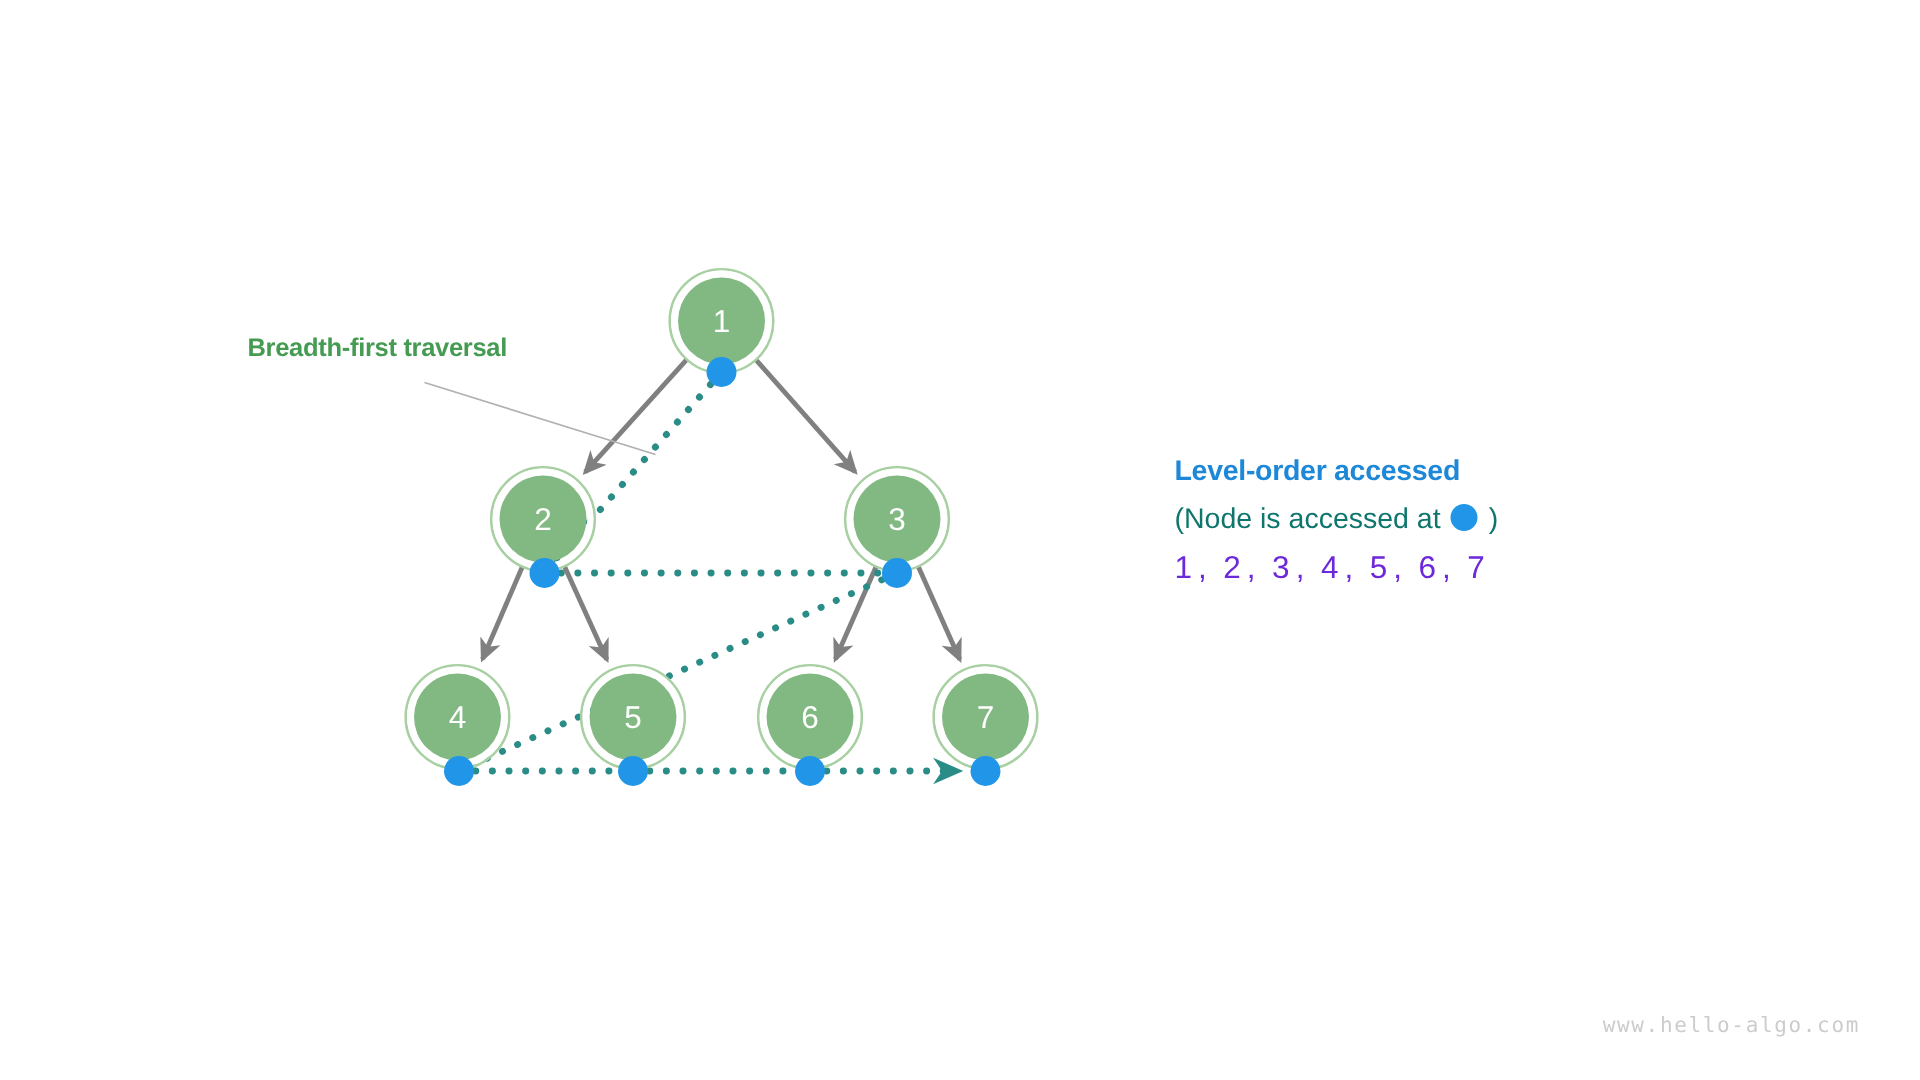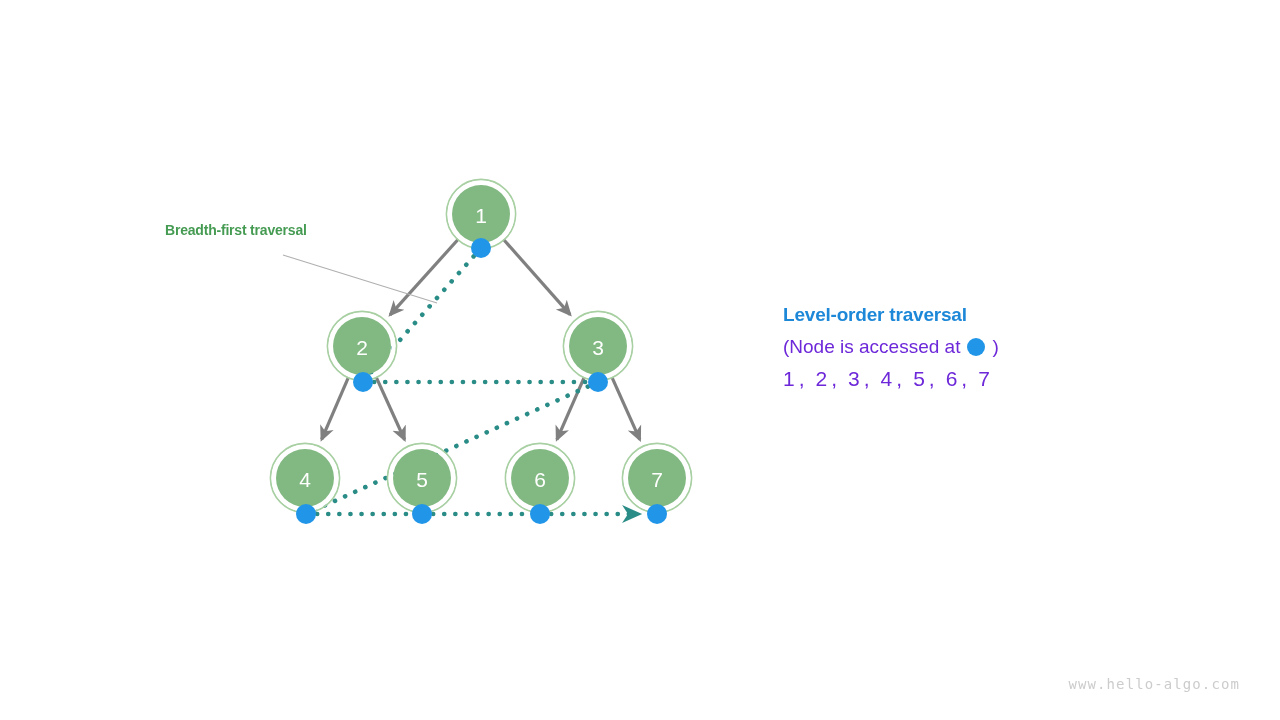--- a/index.html
+++ b/index.html
@@ -34,21 +34,21 @@
     font-family: "Liberation Sans", sans-serif;
     font-size: 21px;
     fill: #ffffff;
     text-anchor: middle;
     dominant-baseline: central;
   }
   .bfs-label {
     position: absolute;
     font-family: "Liberation Sans", sans-serif;
     font-weight: bold;
-    font-size: 14px;
+    font-size: 17px;
     color: #469b53;
     white-space: nowrap;
     letter-spacing: -0.2px;
   }
   .panel {
     position: absolute;
     left: 783px;
     top: 304px;
     width: 420px;
   }
@@ -57,25 +57,24 @@
     font-weight: bold;
     font-size: 19px;
     color: #1e88d8;
     white-space: nowrap;
     letter-spacing: -0.2px;
     margin: 0 0 10px 0;
   }
   .panel-note {
     font-family: "Liberation Sans", sans-serif;
     font-size: 19px;
-    color: #6d28d9;
+    color: #0f766e;
     white-space: nowrap;
     margin: 0 0 9px 0;
     display: flex;
-    align-items: center;
   }
   .panel-note .legend-dot {
     display: inline-block;
     width: 18px;
     height: 18px;
     border-radius: 50%;
     background: #2196e8;
     margin: 0 7px 0 7px;
     flex: none;
   }
@@ -196,21 +195,21 @@
         <circle cx="306" cy="514" r="10" fill="#2196e8"></circle>
         <circle cx="422" cy="514" r="10" fill="#2196e8"></circle>
         <circle cx="540" cy="514" r="10" fill="#2196e8"></circle>
         <circle cx="657" cy="514" r="10" fill="#2196e8"></circle>
       </g>
   </svg>
 
   <div class="bfs-label" style="left: 165px; top: 222px; color: rgb(70, 155, 83);">Breadth-first traversal</div>
 
   <div class="panel">
-    <div class="panel-title">Level-order traversal</div>
+    <div class="panel-title">Level-order accessed</div>
     <div class="panel-note">
       <span>(Node is accessed at</span>
       <span class="legend-dot"></span>
       <span>)</span>
     </div>
     <div class="panel-seq" id="sequence-row"><span class="seq-item">1</span><span class="seq-comma">,</span><span class="seq-item">2</span><span class="seq-comma">,</span><span class="seq-item">3</span><span class="seq-comma">,</span><span class="seq-item">4</span><span class="seq-comma">,</span><span class="seq-item">5</span><span class="seq-comma">,</span><span class="seq-item">6</span><span class="seq-comma">,</span><span class="seq-item">7</span></div>
   </div>
 
   <div class="watermark">www.hello-algo.com</div>
 

